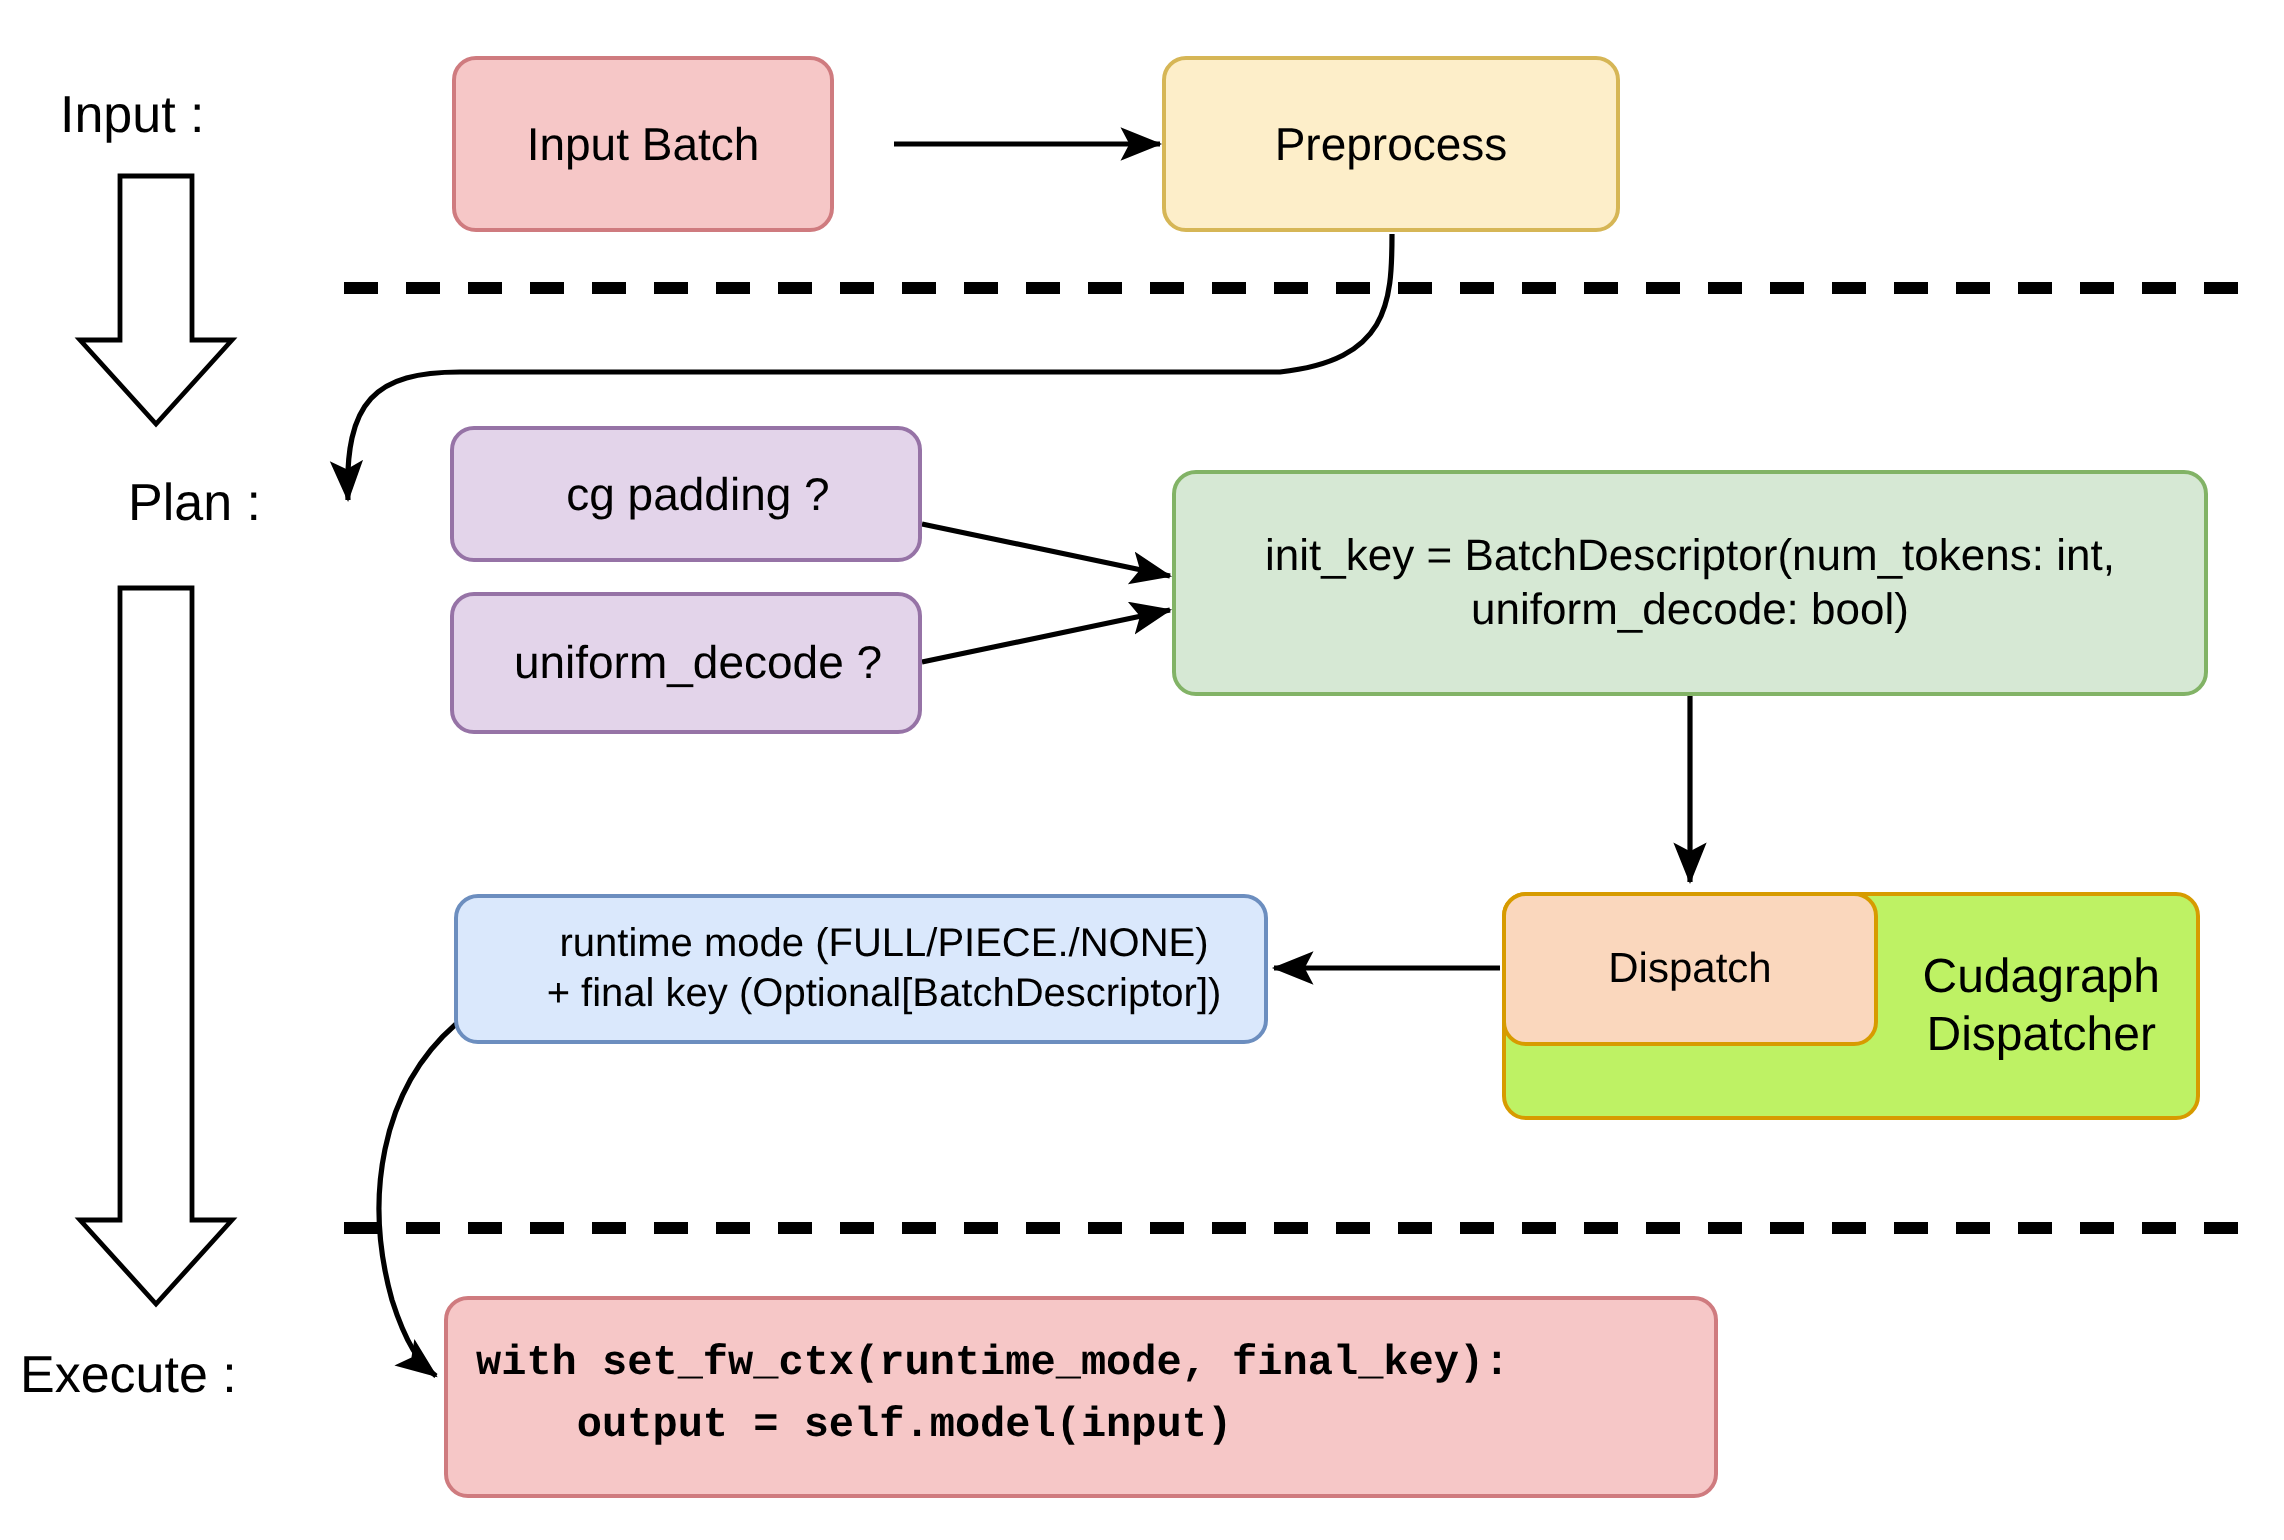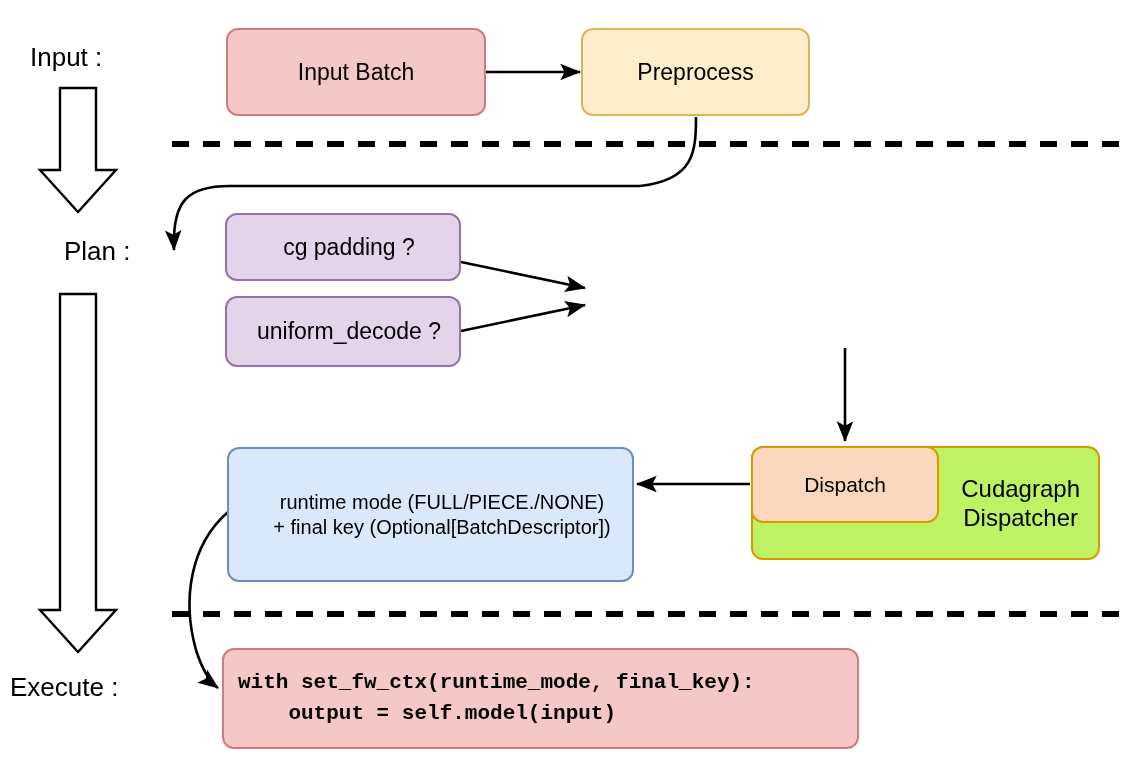--- a/index.html
+++ b/index.html
@@ -57,47 +57,51 @@
 
     <line x1="750" y1="484" x2="637" y2="484" stroke="#000" stroke-width="2.6" marker-end="url(#ah)"></line>
 
     <path d="M228,512 C190,545 182,600 196,650 C203,672 210,682 218,688" fill="none" stroke="#000" stroke-width="2.6" marker-end="url(#ah)"></path>
   </svg>
 
   <div class="lane-label" style="left:30px;top:42px;">Input :</div>
   <div class="lane-label" style="left:44px;top:236px;margin-left:20px;">Plan :</div>
   <div class="lane-label" style="left:10px;top:672px;">Execute :</div>
 
-  <div class="node n-input" style="left:226px;top:28px;width:260px;height:88px;">
+  <div class="node n-input" style="left:226px;top:28px;width:191px;height:88px;">
     <span>Input Batch</span>
   </div>
 
   <div class="node n-pre" style="left:581px;top:28px;width:229px;height:88px;">
     <span>Preprocess</span>
   </div>
 
   <div class="node n-purple" style="left:225px;top:213px;width:236px;height:68px;">
     <span>cg padding ?</span>
   </div>
 
   <div class="node n-purple" style="left:225px;top:296px;width:236px;height:71px;">
     <span>uniform_decode ?</span>
   </div>
 
+  <div class="node n-green" style="left:586px;top:235px;width:518px;height:113px;">
+    <span>init_key = BatchDescriptor(num_tokens: int,
+uniform_decode: bool)</span>
+  </div>
 
   <div class="node n-orange-out" style="left:751px;top:446px;width:349px;height:114px;">
     <span>Cudagraph
 Dispatcher</span>
   </div>
 
   <div class="node n-orange-in" style="left:751px;top:446px;width:188px;height:77px;">
     <span>Dispatch</span>
   </div>
 
-  <div class="node n-blue" style="left:227px;top:447px;width:407px;height:135px;padding-left:23px;">
+  <div class="node n-blue" style="left:227px;top:447px;width:407px;height:75px;padding-left:23px;">
     <span>runtime mode (FULL/PIECE./NONE)
 + final key (Optional[BatchDescriptor])</span>
   </div>
 
   <div class="node n-code" style="left:222px;top:648px;width:637px;height:101px;">
     <span>with set_fw_ctx(runtime_mode, final_key):
     output = self.model(input)</span>
   </div>
 
 </div>

